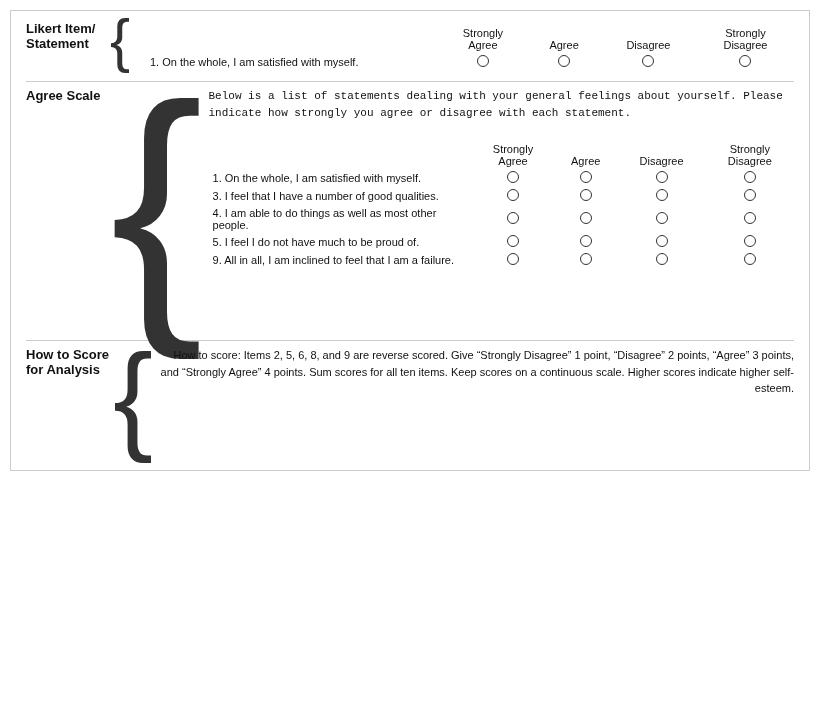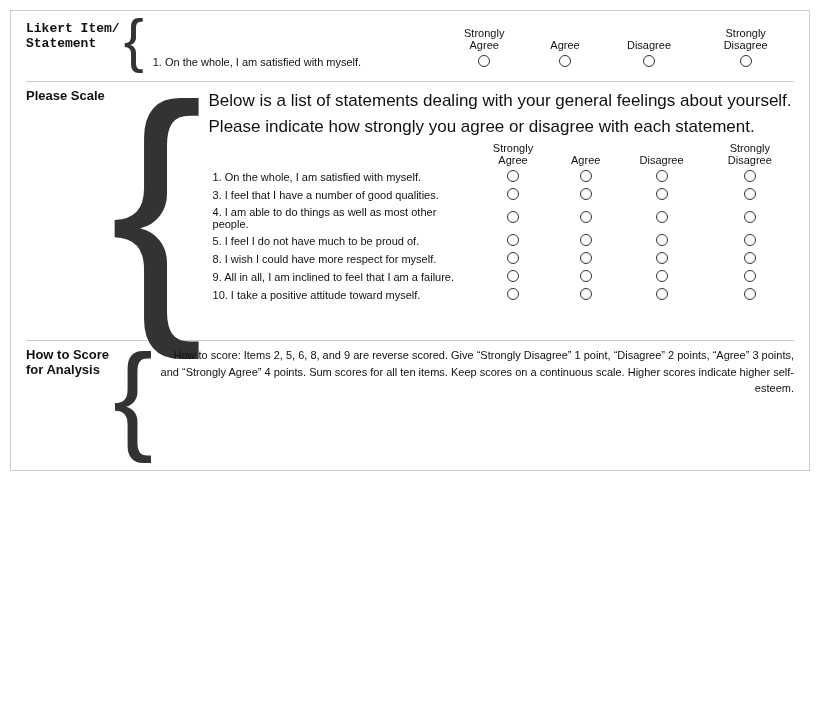--- a/index.html
+++ b/index.html
@@ -76,23 +76,24 @@
       text-align: center;
     }
     .radio-circle {
       display: inline-block;
       width: 12px;
       height: 12px;
       border: 1.5px solid #333;
       border-radius: 50%;
     }
     .instructions {
-      font-size: 17px;
-      margin-bottom: 1px;
+      font-size: 11px;
+      margin-bottom: 20px;
       line-height: 1.5;
+      font-family: Liberation Mono, monospace;
     }
     .score-text {
       font-size: 11px;
       line-height: 1.5;
       text-align: right;
     }
     .col-header {
       text-align: center;
       font-size: 11px;
       vertical-align: bottom;
@@ -125,21 +126,21 @@
       text-align: center;
     }
   </style>
 </head>
 <body>
 
 <div class="page">
 
   <div class="section">
     <div class="section-label">
-      <div style="display:flex; flex-direction:column; justify-content:center; min-width:80px;font-family:Liberation Mono, monospace;">
+      <div style="display:flex; flex-direction:column; justify-content:center; min-width:80px;">
         <span style="font-weight:bold; font-size:13px; white-space:pre-line;">Likert Item/
 Statement</span>
       </div>
       <span class="brace">{</span>
     </div>
     <div class="section-content">
       <table class="top-table">
         <thead>
           <tr>
             <th style="width:45%; text-align:left;"></th>
@@ -160,21 +161,21 @@
         </tbody>
       </table>
     </div>
   </div>
 
   <div class="divider"></div>
 
   <div class="section">
     <div class="section-label">
       <div style="display:flex; flex-direction:column; justify-content:center; min-width:80px;">
-        <span style="font-weight:bold; font-size:13px;">Please Scale</span>
+        <span style="font-weight:bold; font-size:13px;">Agree Scale</span>
       </div>
       <span class="brace-large">{</span>
     </div>
     <div class="section-content">
       <p class="instructions">Below is a list of statements dealing with your general feelings about yourself. Please indicate how strongly you agree or disagree with each statement.</p>
       <table class="likert-table">
         <thead>
           <tr>
             <th style="width:45%; text-align:left;"></th>
             <th class="col-header">Strongly<br>Agree</th>
@@ -206,35 +207,21 @@
               <td class="radio-cell"><span class="radio-circle"></span></td>
             </tr>
             <tr>
               <td>5. I feel I do not have much to be proud of.</td>
               <td class="radio-cell"><span class="radio-circle"></span></td>
               <td class="radio-cell"><span class="radio-circle"></span></td>
               <td class="radio-cell"><span class="radio-circle"></span></td>
               <td class="radio-cell"><span class="radio-circle"></span></td>
             </tr>
             <tr>
-              <td>8. I wish I could have more respect for myself.</td>
-              <td class="radio-cell"><span class="radio-circle"></span></td>
-              <td class="radio-cell"><span class="radio-circle"></span></td>
-              <td class="radio-cell"><span class="radio-circle"></span></td>
-              <td class="radio-cell"><span class="radio-circle"></span></td>
-            </tr>
-            <tr>
               <td>9. All in all, I am inclined to feel that I am a failure.</td>
-              <td class="radio-cell"><span class="radio-circle"></span></td>
-              <td class="radio-cell"><span class="radio-circle"></span></td>
-              <td class="radio-cell"><span class="radio-circle"></span></td>
-              <td class="radio-cell"><span class="radio-circle"></span></td>
-            </tr>
-            <tr>
-              <td>10. I take a positive attitude toward myself.</td>
               <td class="radio-cell"><span class="radio-circle"></span></td>
               <td class="radio-cell"><span class="radio-circle"></span></td>
               <td class="radio-cell"><span class="radio-circle"></span></td>
               <td class="radio-cell"><span class="radio-circle"></span></td>
             </tr>
           </tbody>
       </table>
     </div>
   </div>
 

